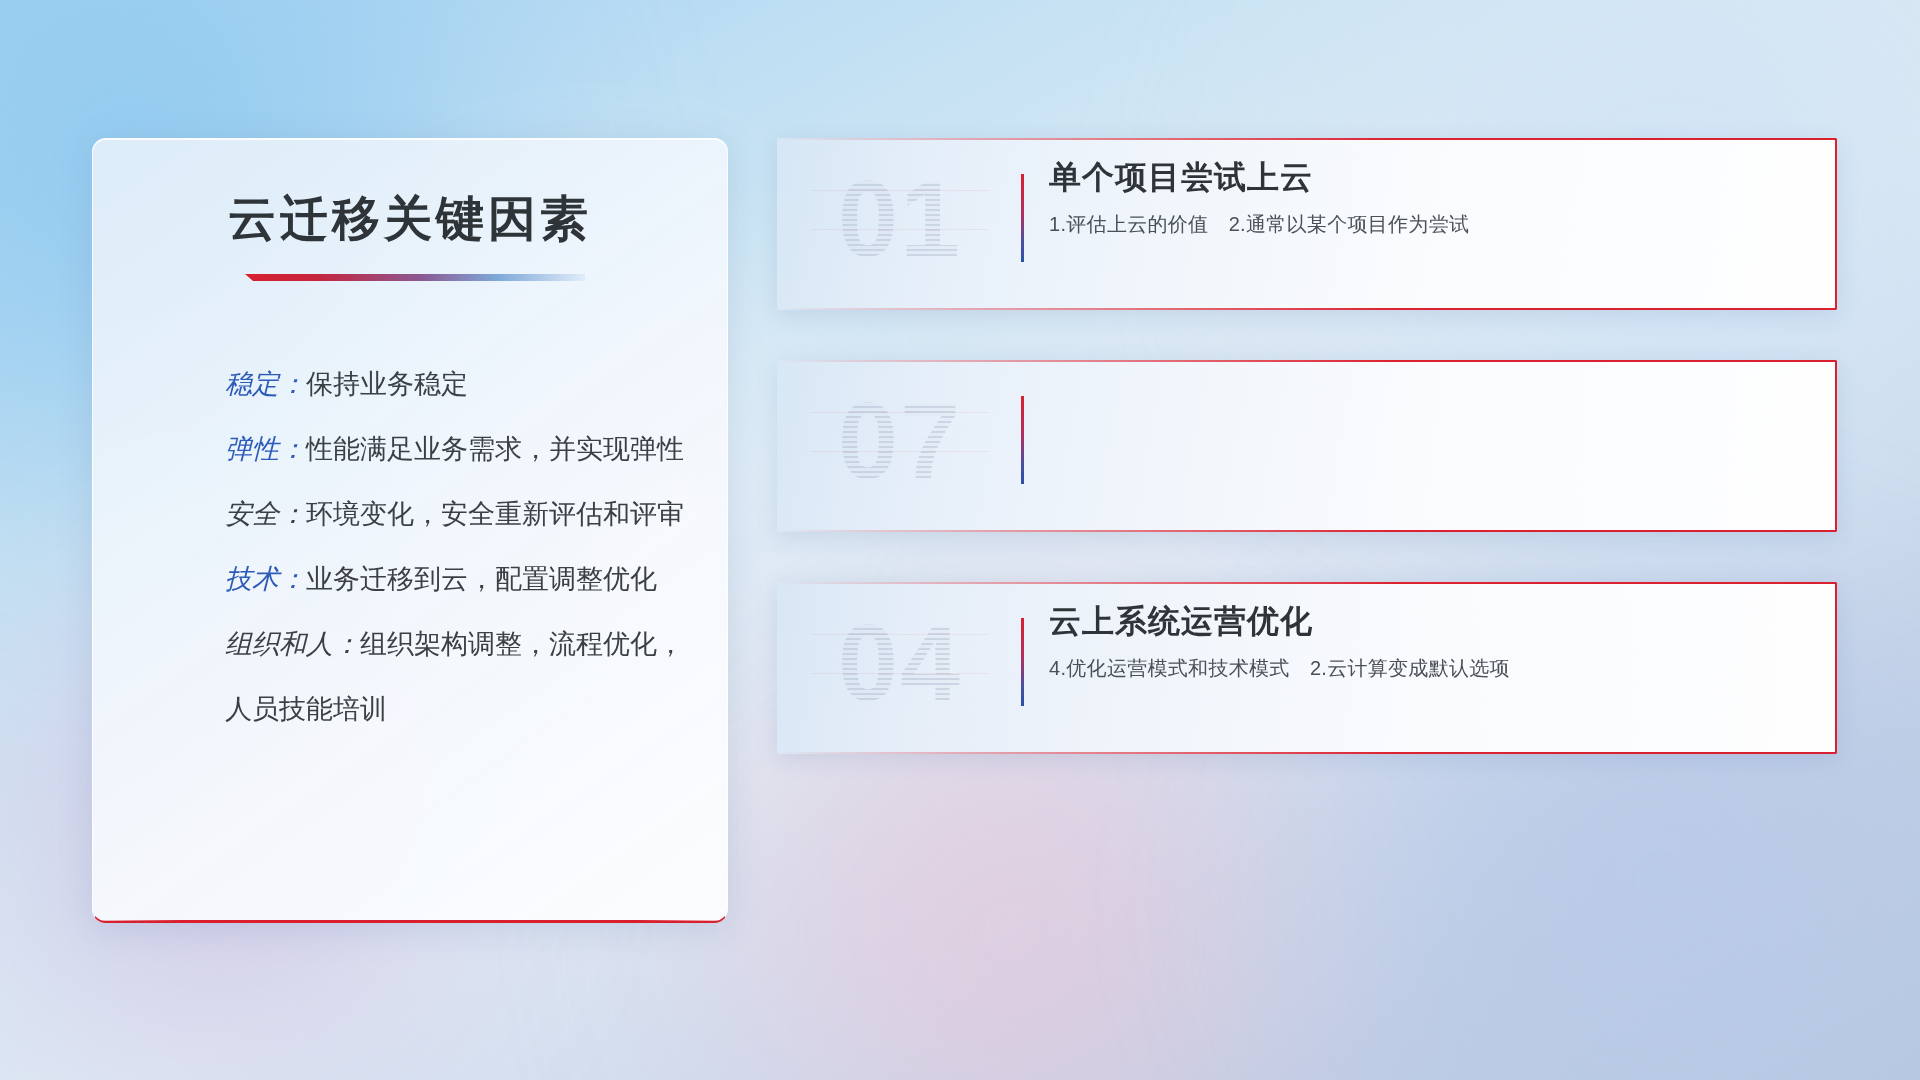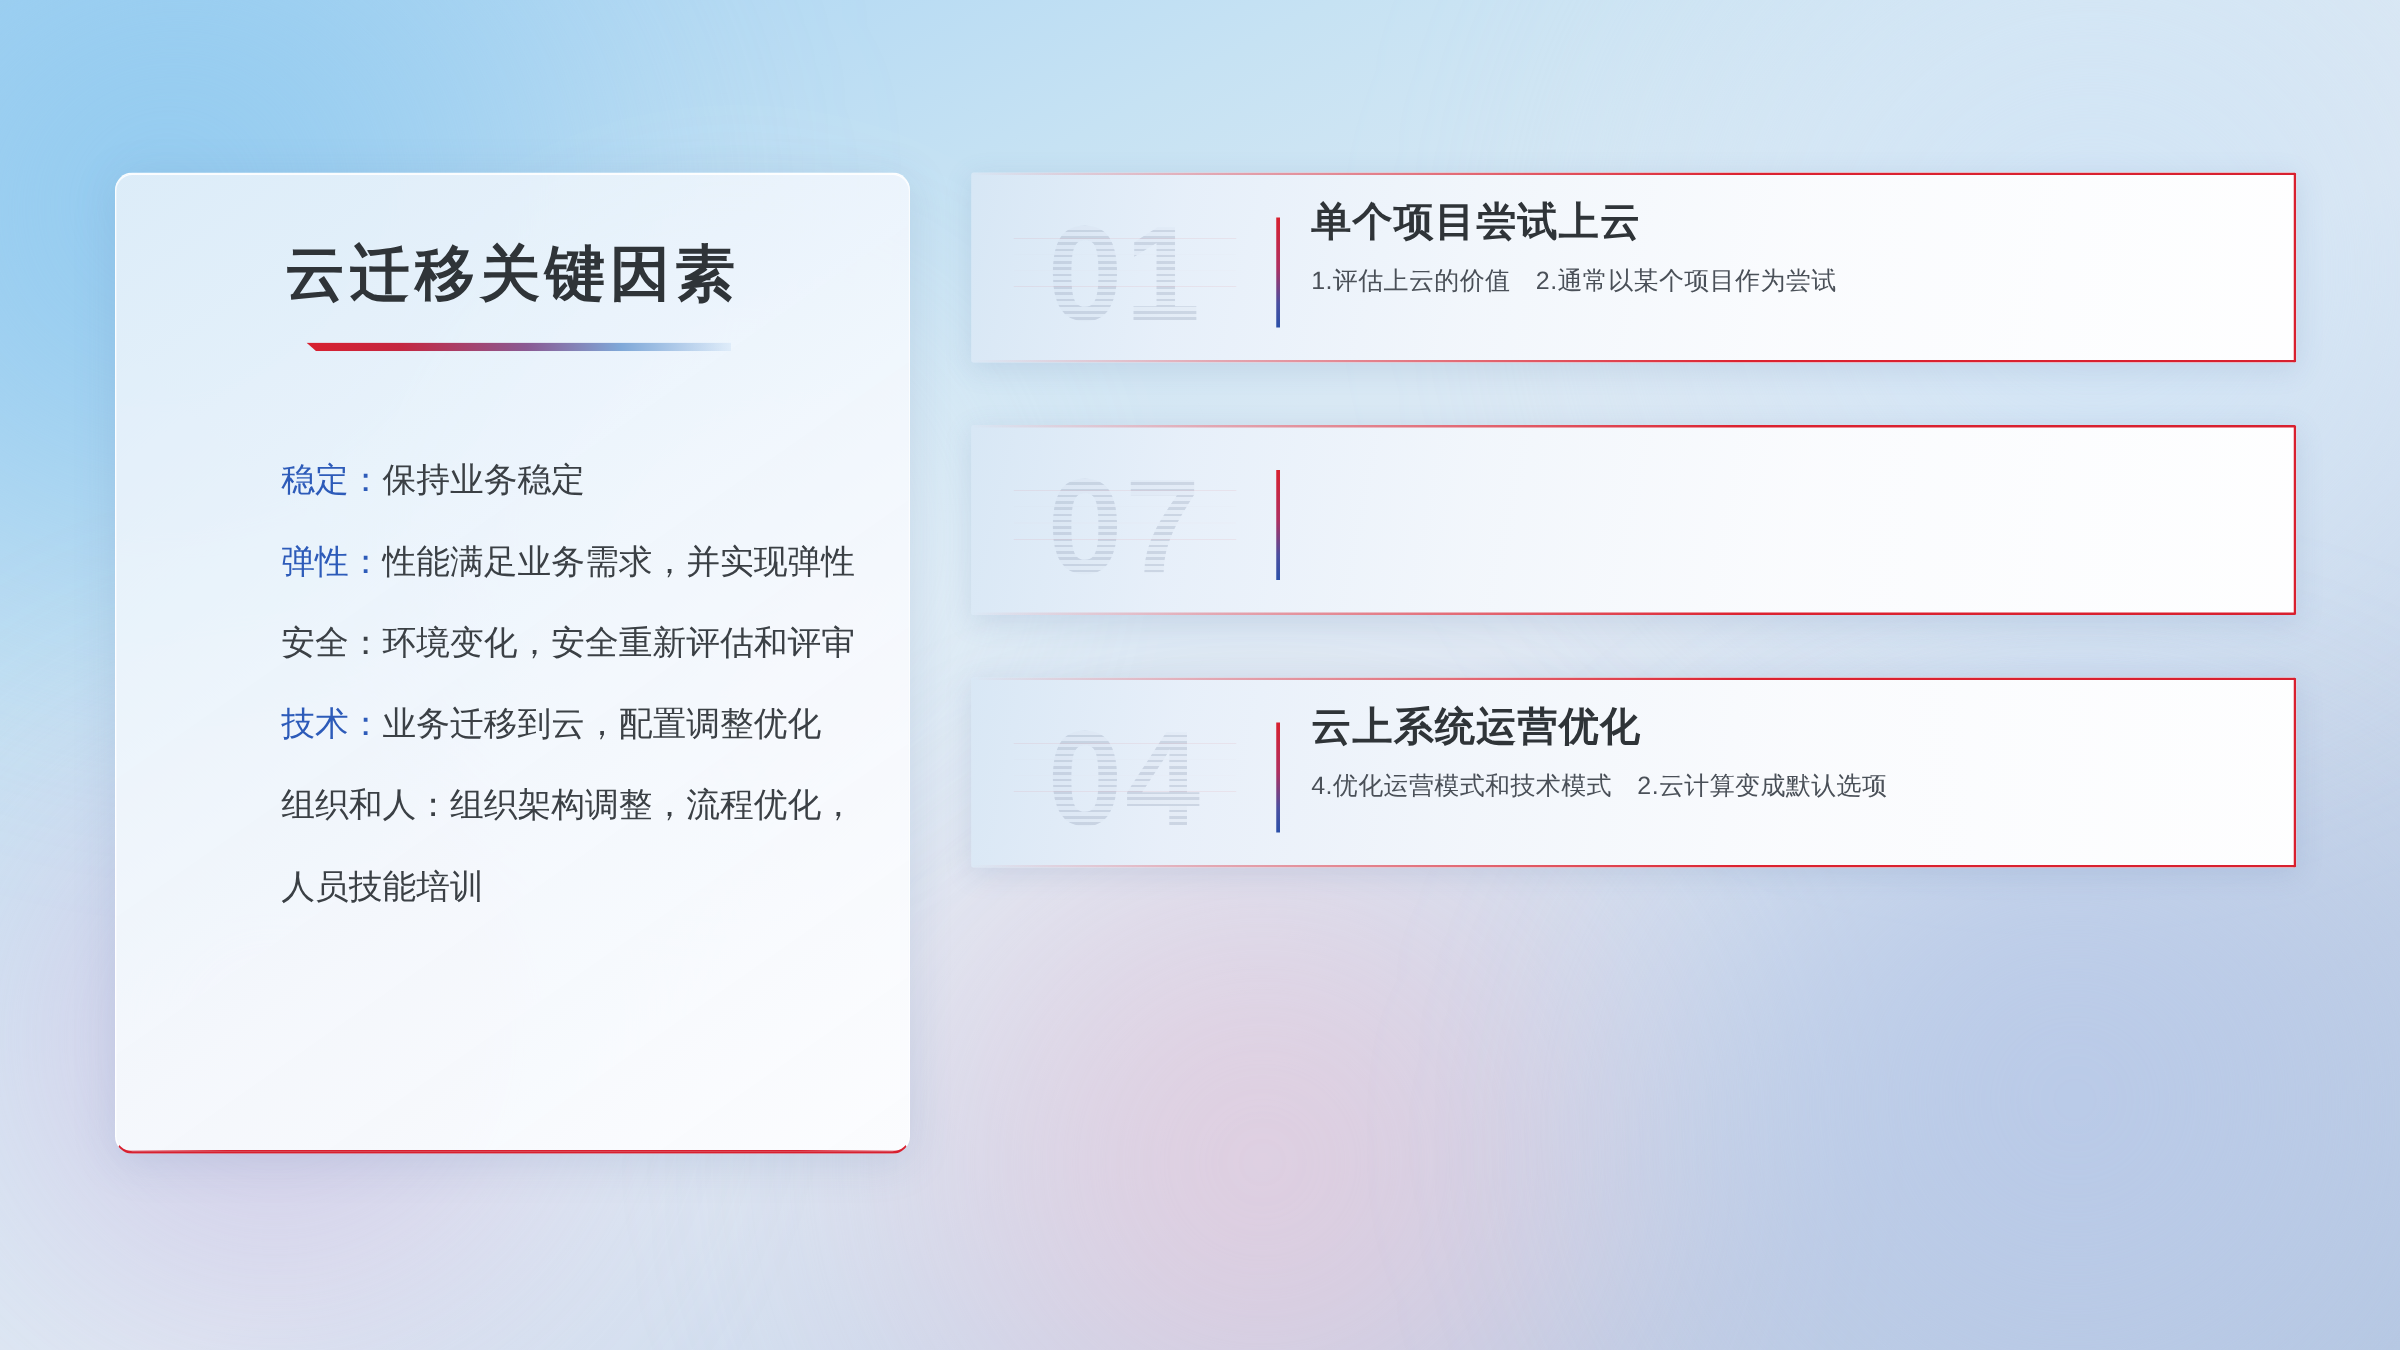--- a/index.html
+++ b/index.html
@@ -62,29 +62,29 @@
   #title-rule{
     position:absolute; left:152px; top:135px; width:340px; height:7px;
     background:linear-gradient(90deg,#d8202f 0%,#c52640 22%,#8a5a93 52%,#7fa8d8 74%,rgba(180,210,240,.25) 100%);
     clip-path:polygon(0 0,100% 0,100% 100%,8px 100%);
   }
   #factor-list{ position:absolute; left:0; right:0; top:232px; }
   .factor{
     font-size:27px; line-height:1.0; color:#3b4045; padding:0 0 0 132px;
     margin-bottom:38px; white-space:nowrap;
   }
-  .factor .lbl{ font-weight:normal; }
+  .factor .lbl{ font-weight:normal;font-style:italic; }
   .factor.blue .lbl{ color:#2d5bb9; }
   .factor .txt{ color:#3b4045; }
   .factor.cont{ margin-bottom:16px; }
 
   
   #cards{ position:absolute; left:777px; top:138px; width:1060px; }
   .card{
-    position:relative; height:152px; margin-bottom:50px; overflow:hidden;
+    position:relative; height:172px; margin-bottom:50px; overflow:hidden;
     background:linear-gradient(100deg,
         rgba(216,231,245,.92) 0%,
         rgba(232,240,250,.93) 16%,
         rgba(243,247,252,.95) 38%,
         rgba(251,252,254,.97) 62%,
         rgba(255,255,255,.98) 100%);
     box-shadow:0 5px 22px rgba(90,120,170,.16);
     border-radius:2px;
   }
   .card:last-child{ margin-bottom:0; }

